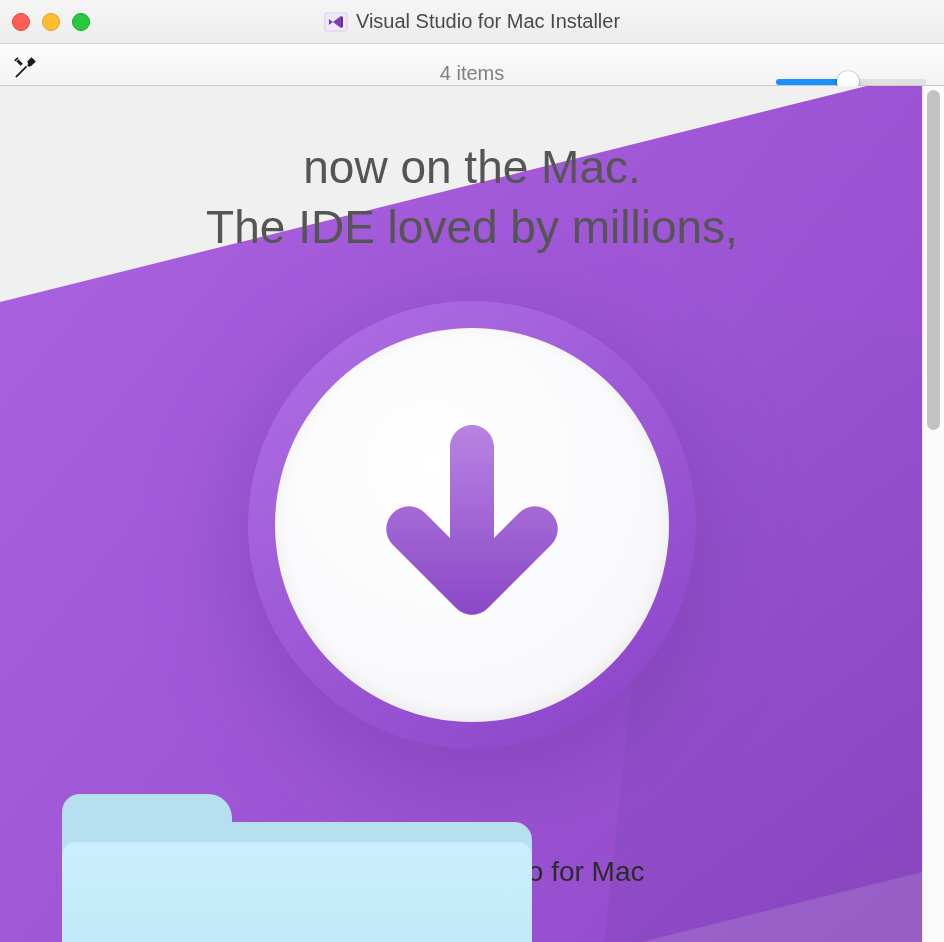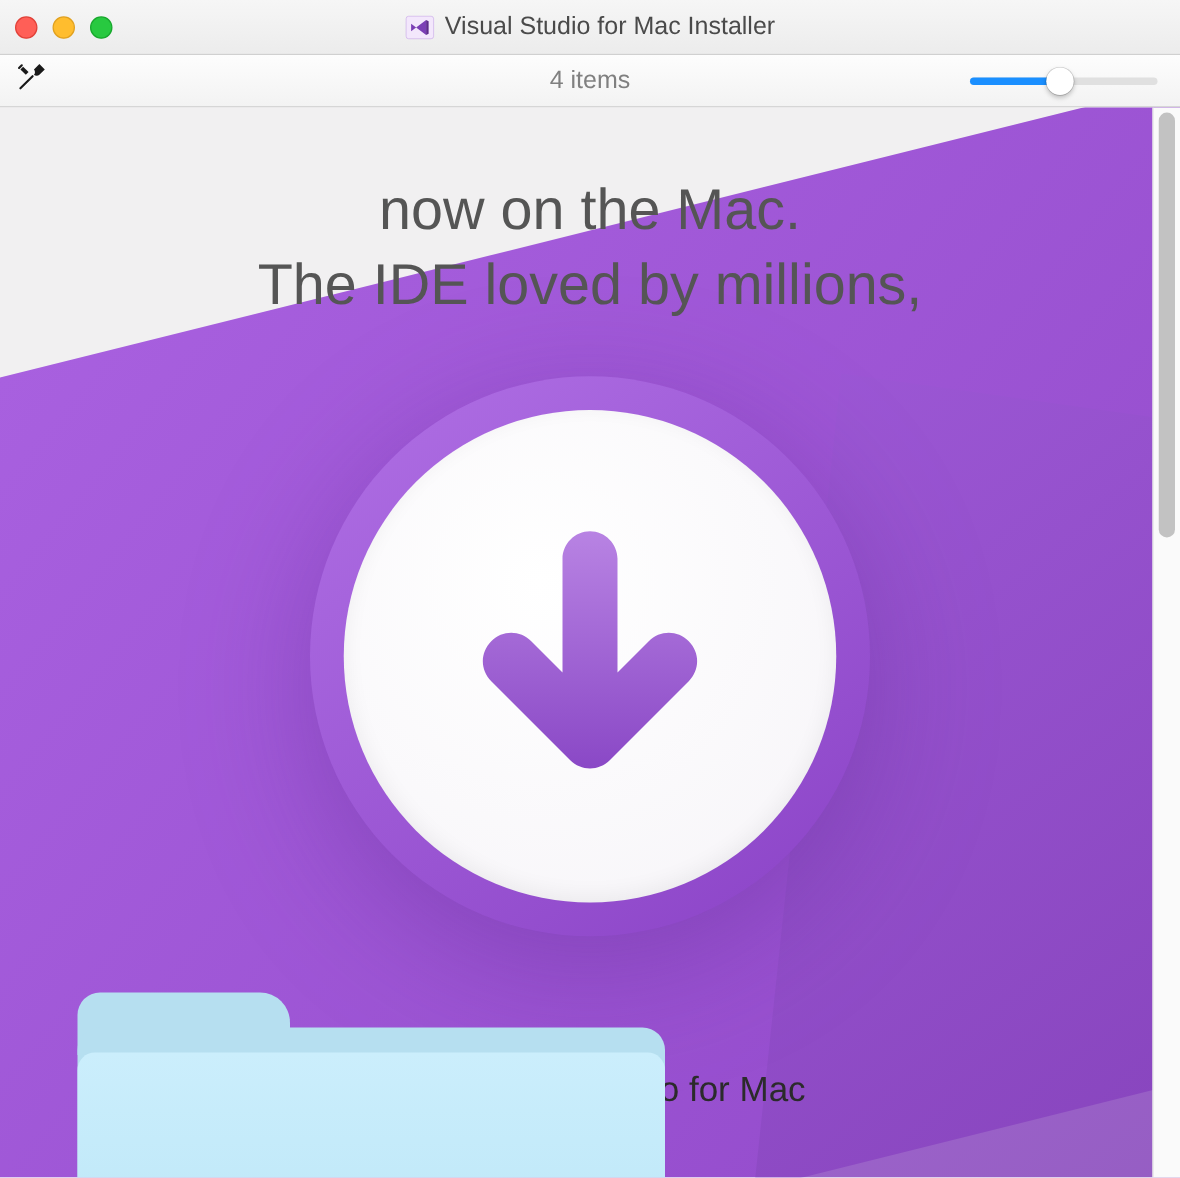--- a/index.html
+++ b/index.html
@@ -60,21 +60,21 @@
       color: #4a4a4a;
       font-weight: 400;
     }
     
     
     .toolbar {
       height: 42px;
       background: linear-gradient(to bottom, #fdfdfd, #f3f3f3);
       border-bottom: 1px solid #c9c9c9;
       display: flex;
-      align-items: center;
+      align-items: flex-end;
       padding: 0 12px;
       position: relative;
     }
     .toolbar-left {
       display: flex;
       align-items: center;
     }
     .items-label {
       position: absolute;
       left: 50%;

